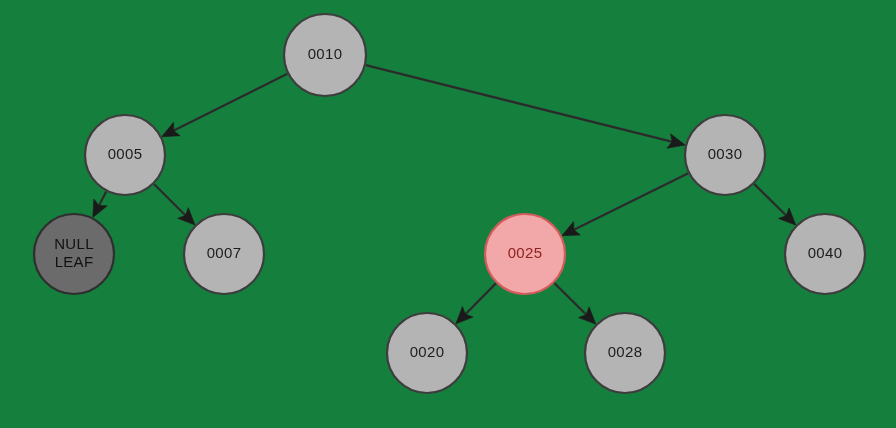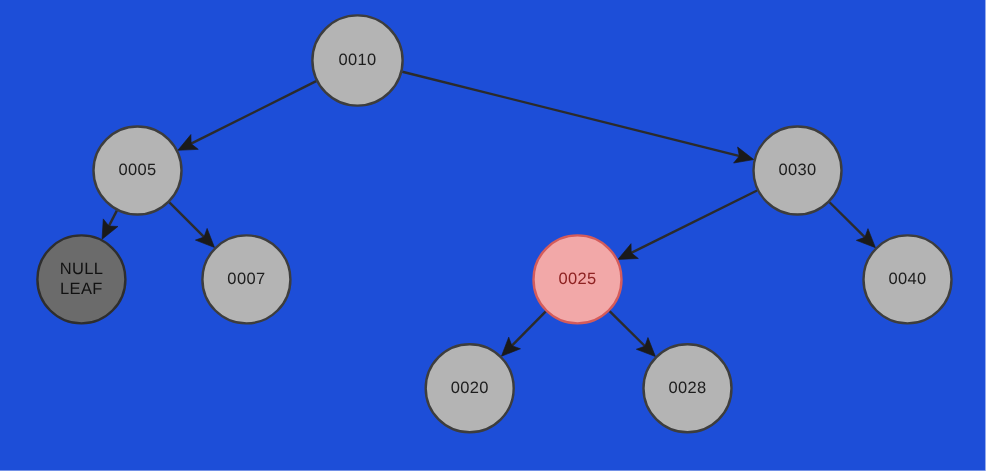--- a/index.html
+++ b/index.html
@@ -8,21 +8,21 @@
     padding: 0;
     background: #ffffff;
   }
   body {
     font-family: "Liberation Sans", "DejaVu Sans", sans-serif;
   }
   #tree-canvas-wrap {
     position: relative;
     width: 896px;
     height: 428px;
-    background: #1d4ed8;
+    background: #15803d;
     overflow: hidden;
   }
   svg#tree-svg {
     position: absolute;
     left: 0;
     top: 0;
     width: 896px;
     height: 428px;
     display: block;
   }

